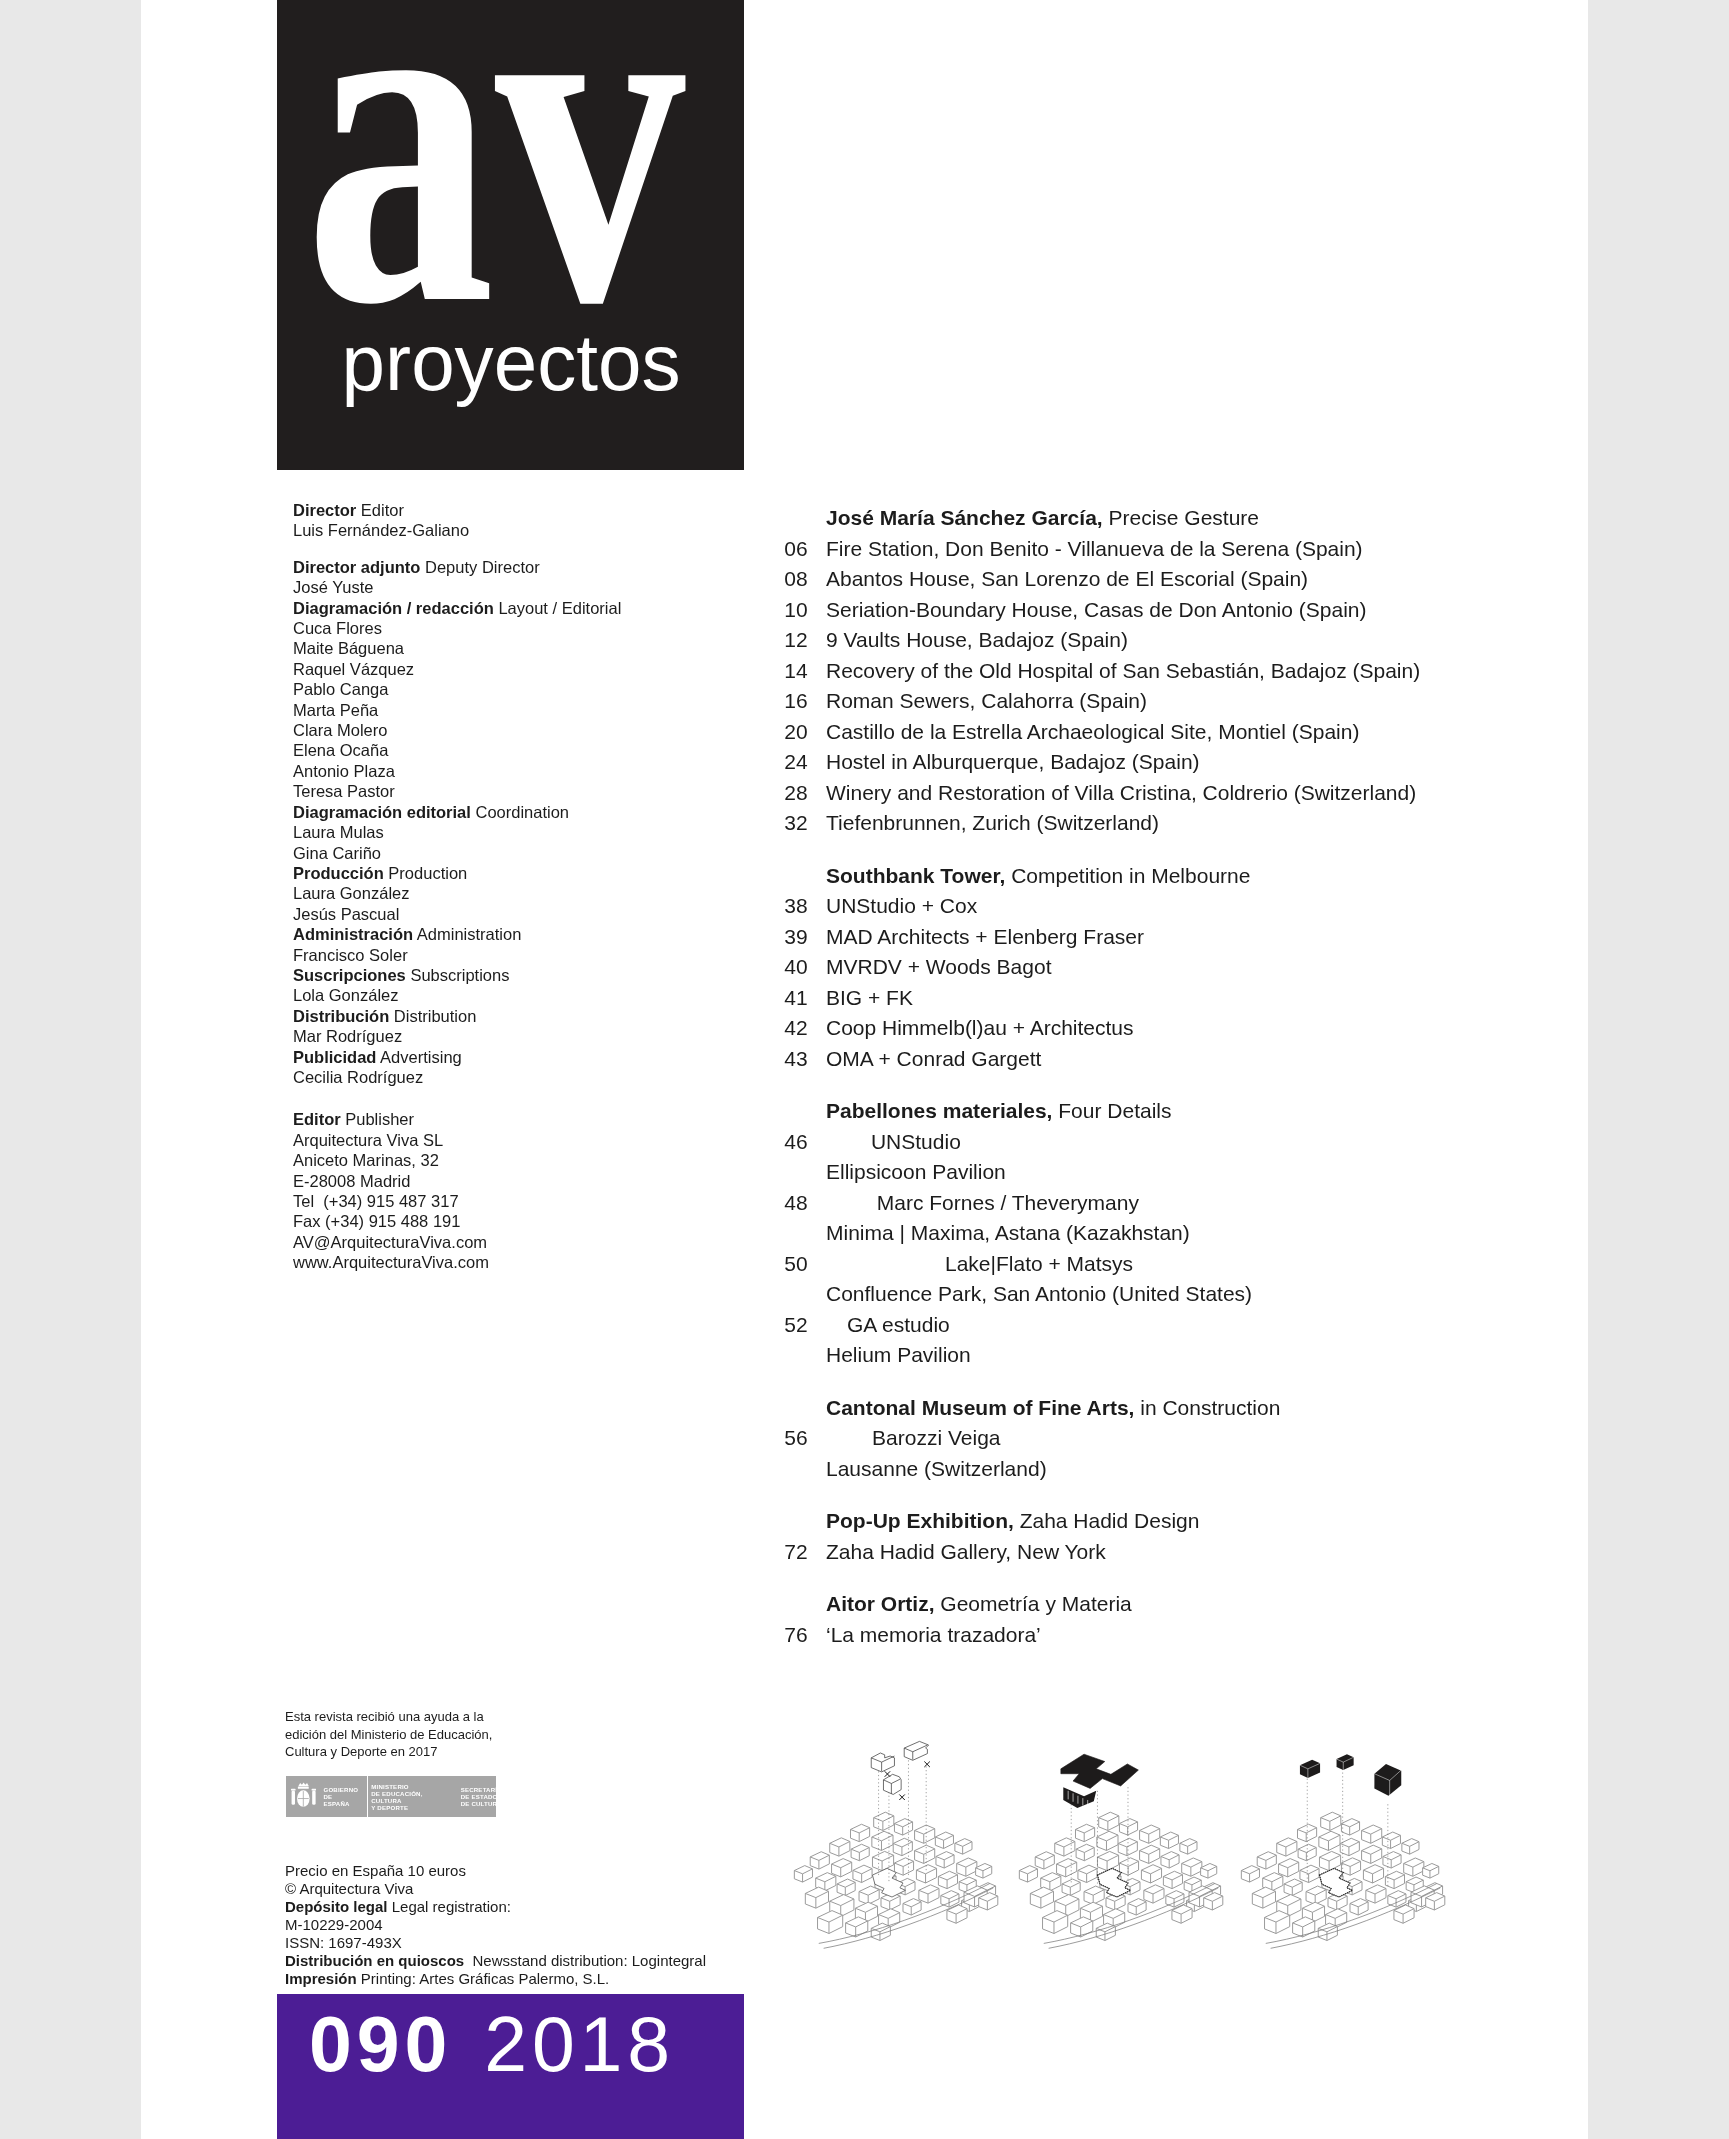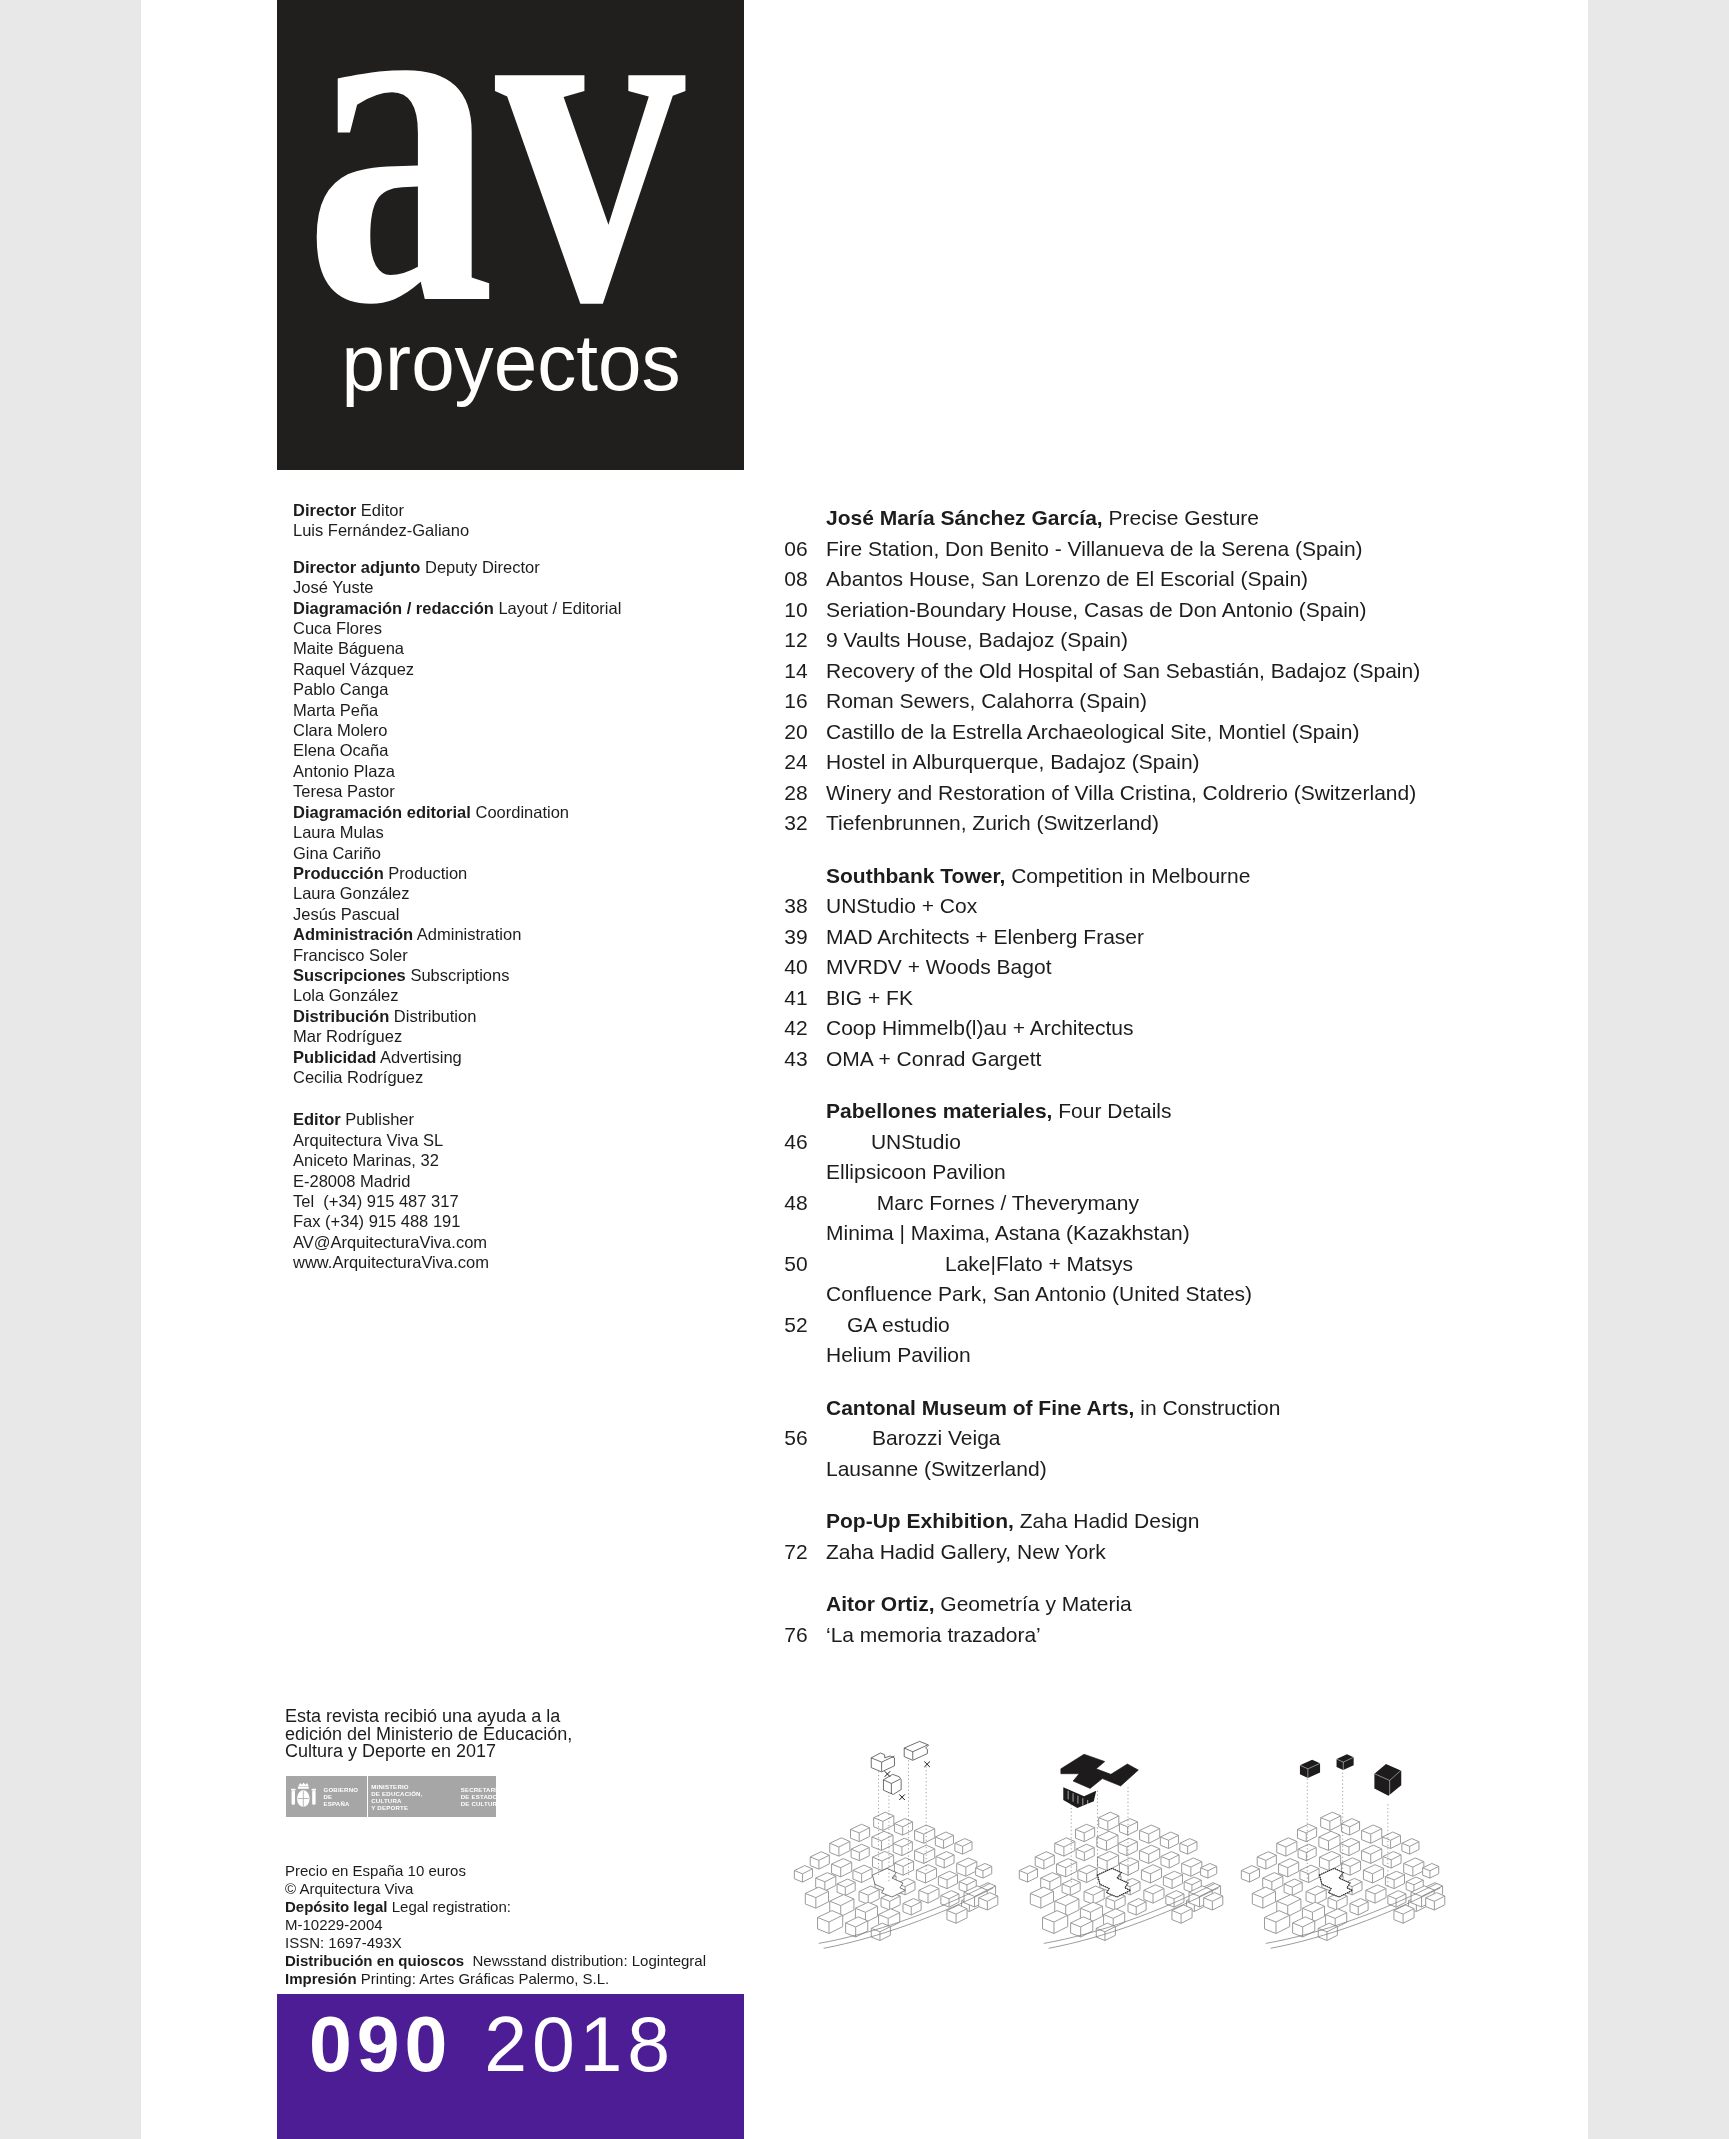--- a/index.html
+++ b/index.html
@@ -18,21 +18,21 @@
   .line{white-space:pre-wrap;}
   .b{font-weight:700;}
   
   .toc{position:absolute;left:642px;top:503px;font-size:21px;line-height:30.5px;width:854px;}
   .toc-section{margin-bottom:22px;}
   .toc-header{padding-left:43px;white-space:pre-wrap;}
   .toc-entry{display:flex;align-items:flex-start;text-align:center;}
   .toc-num{flex:none;width:26px;}
   .toc-text{padding-left:17px;}
   
-  .funding{position:absolute;left:144px;top:1708px;font-size:18px;line-height:17.7px;}
+  .funding{position:absolute;left:144px;top:1708px;font-size:13px;line-height:17.7px;}
   .ministry{
     position:absolute;left:145px;top:1776px;width:210px;height:41px;background:#a6a6a6;
     display:flex;align-items:center;color:#ffffff;font-size:6.1px;line-height:7px;
     letter-spacing:0.2px;font-weight:700;
   }
   .min-cell{white-space:pre-line;padding:0 3.7px;}
   .min-cell-1{display:flex;align-items:center;gap:3.7px;padding-left:4.9px;width:72px;flex:none;}
   .min-cell-2{border-left:1.2px solid #fff;height:100%;display:flex;align-items:center;width:82px;flex:none;}
   .min-cell-3{display:flex;align-items:center;flex:1;}
   

